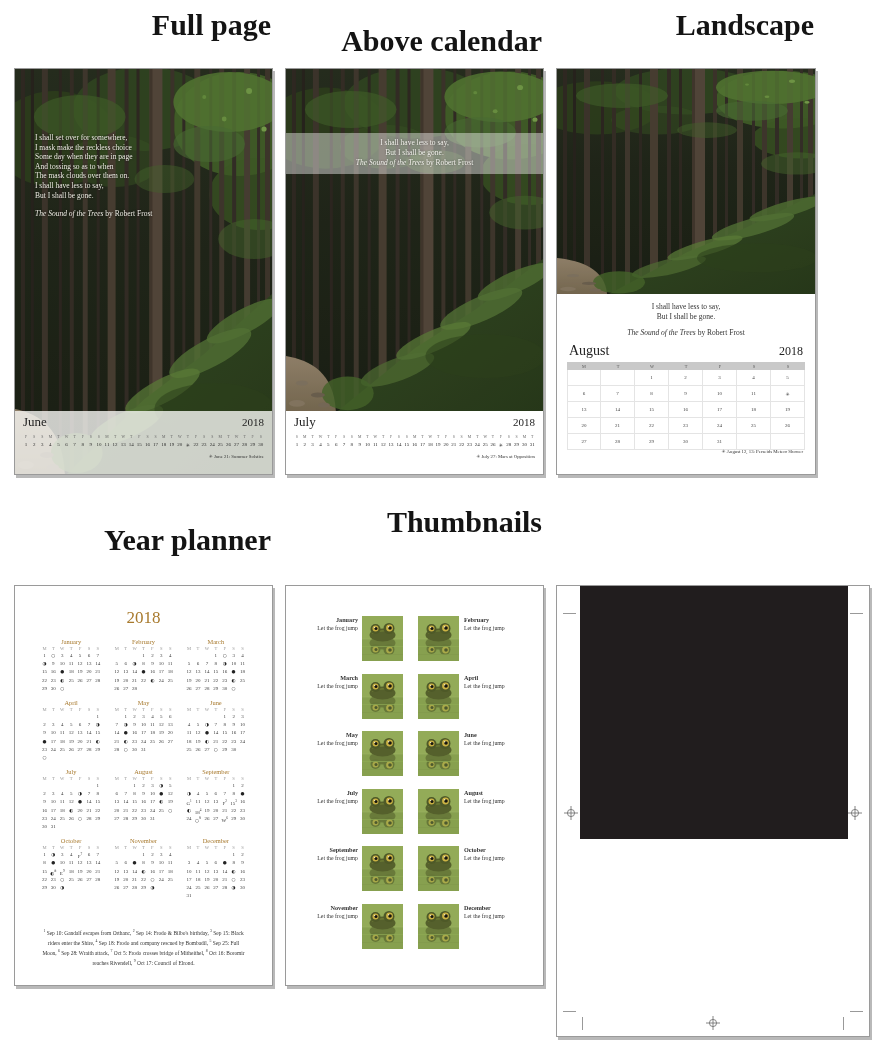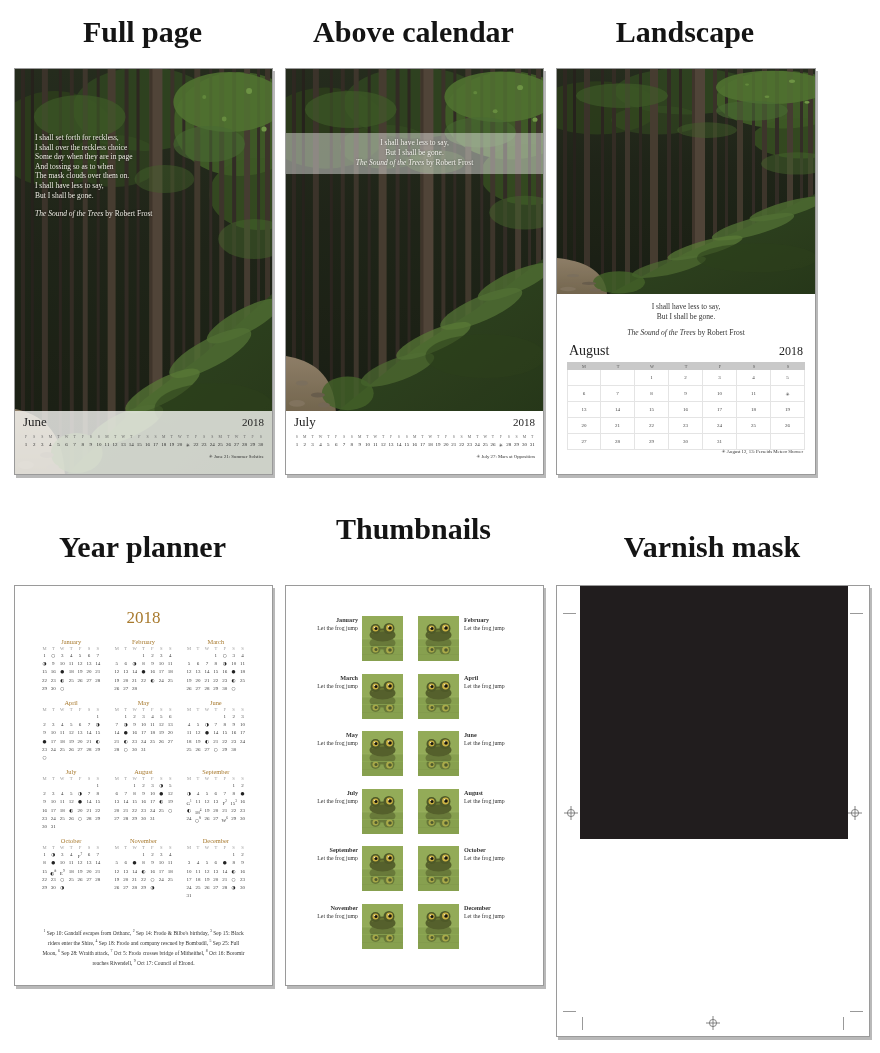--- a/index.html
+++ b/index.html
@@ -1,19 +1,19 @@
 <!DOCTYPE html>
 <html><head>
 <meta charset="utf-8">
 <style>
   html,body{margin:0;padding:0;background:#ffffff;}
   .page{position:relative;width:880px;height:1053px;background:#fff;overflow:hidden;
         font-family:"Liberation Serif","DejaVu Serif",serif;}
-  .sec-title{position:absolute;text-align:center;font-size:30px;font-weight:600;color:#141414;
-             font-family:"Liberation Serif","DejaVu Serif",serif;letter-spacing:0px;margin-top:7px;}
+  .sec-title{position:absolute;text-align:right;font-size:30px;font-weight:600;color:#141414;
+             font-family:"Liberation Serif","DejaVu Serif",serif;letter-spacing:0px;}
   .panel{position:absolute;background:#fff;border:1px solid #9a9a9a;
          box-shadow:2px 3px 0 rgba(128,128,128,.55);overflow:hidden;}
   .imgfill{position:absolute;left:0;top:0;width:100%;}
   svg{display:block;}
 
   
   .strip{position:absolute;left:0;right:0;bottom:0;height:63px;}
   .strip.overlaid{background:rgba(252,252,250,.78);}
   .strip.plain{background:#ffffff;}
   .strip-head{position:absolute;top:3px;left:8px;right:8px;display:flex;
@@ -191,34 +191,33 @@
       <line x1="7" y1="0" x2="7" y2="14"></line>
         <line x1="0" y1="7" x2="14" y2="7"></line>
       <circle cx="7" cy="7" r="3.6"></circle>
     </g>
   </defs>
 </svg>
 
 <div class="page">
 
   <div class="sec-title" style="left:14px;width:257px;top:8px">Full page</div>
-  <div class="sec-title" style="left:285px;width:257px;top:8px">Above calendar</div>
+  <div class="sec-title" style="left:285px;width:257px;top:24px">Above calendar</div>
   <div class="sec-title" style="left:556px;width:258px;top:8px">Landscape</div>
   <div class="sec-title" style="left:14px;width:257px;top:523px">Year planner</div>
   <div class="sec-title" style="left:285px;width:257px;top:505px">Thumbnails</div>
-  <div class="sec-title" style="left:556px;width:312px;top:523px">Varnish mask</div>
 
   <div class="panel" id="p1" style="left:14px;top:68px;width:257px;height:405px">
     <svg class="imgfill" viewBox="0 0 258 405" preserveAspectRatio="none" style="height:100%">
         <use href="#forest"></use>
       </svg>
     <div class="poem">
       <div>
-          <div>I shall set forth for reckless,</div>
-          <div>I shall over the reckless choice</div>
+          <div>I shall set over for somewhere,</div>
+          <div>I mask make the reckless choice</div>
           <div>Some day when they are in page</div>
           <div>And tossing so as to when</div>
           <div>The mask clouds over them on.</div>
           <div>I shall have less to say,</div>
           <div>But I shall be gone.</div>
         </div>
       <div class="attrib">
         <span class="t">The Sound of the Trees</span><span> by Robert Frost</span>
       </div>
     </div>

